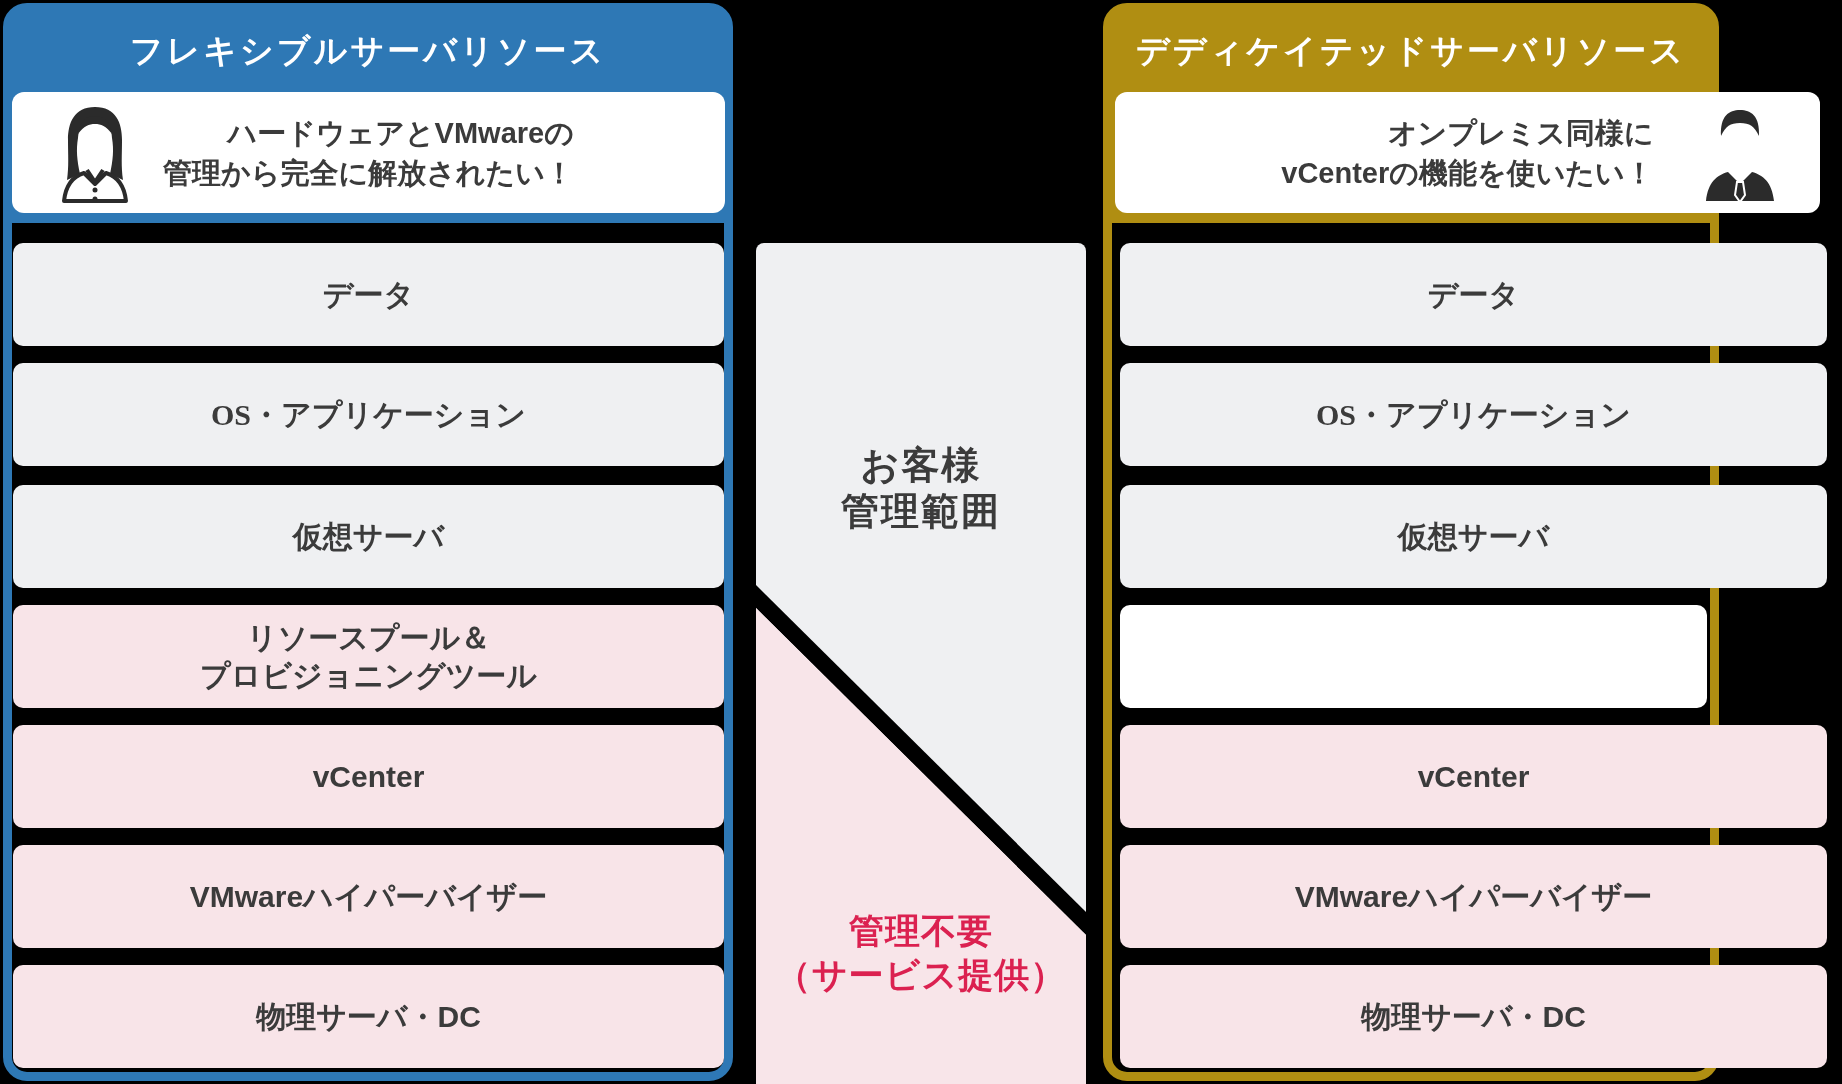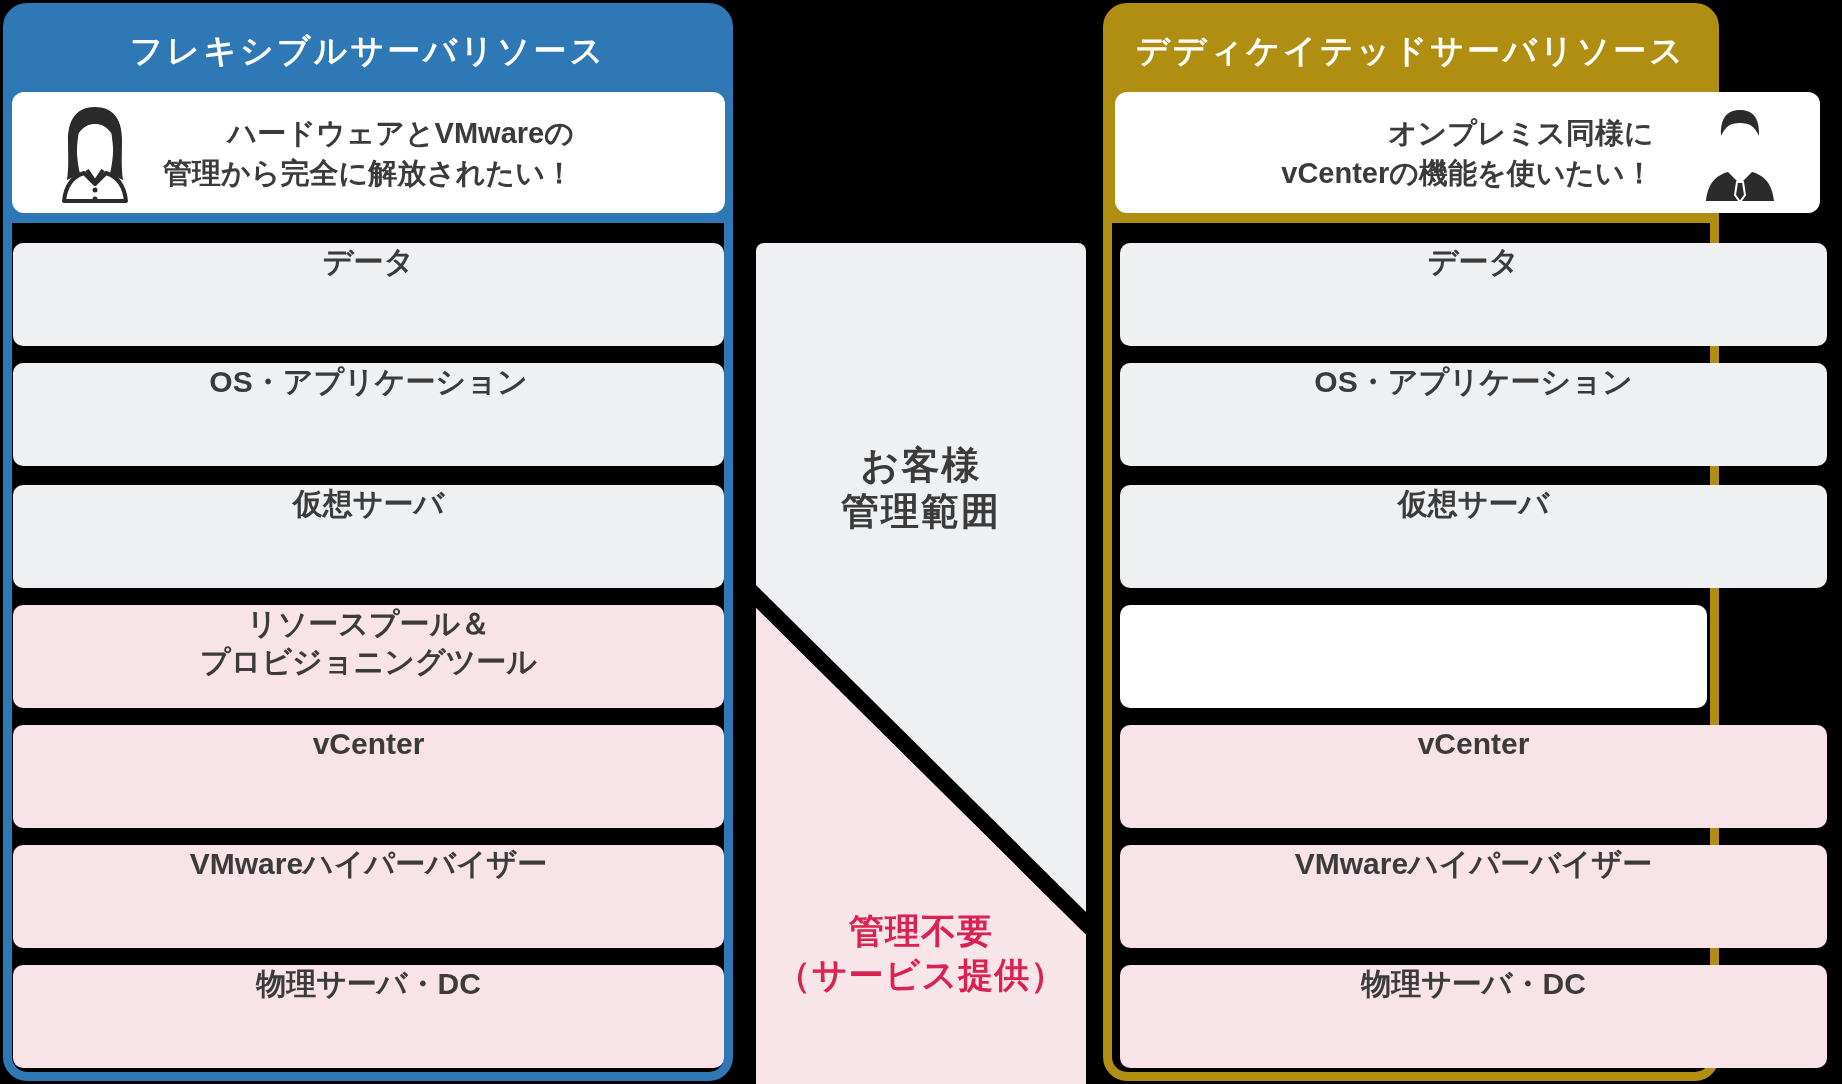--- a/index.html
+++ b/index.html
@@ -28,29 +28,29 @@
     display:flex;align-items:center;justify-content:center;
   }
   .panel.left .persona-box{left:0;width:713px;}
   .panel.right .persona-box{left:3px;width:705px;}
   .persona-text{text-align:right;color:var(--ink);font-weight:bold;font-size:29px;line-height:40px;}
   .persona-icon{position:absolute;top:12px;}
   .persona-icon.left-side{left:42px;}
   .persona-icon.right-side{right:38px;}
   .row{
     position:absolute;height:103px;border-radius:10px;
-    display:flex;flex-direction:column;align-items:center;
+    display:flex;flex-direction:column;align-items:center;justify-content:center;
     color:var(--ink);font-weight:bold;font-size:30px;line-height:38px;text-align:center;
   }
   .panel.left .row{left:1px;width:711px;}
   .panel.right .row{left:8px;width:707px;}
   .row.gray{background:var(--gray);}
   .row.pink{background:var(--pink);}
   .row.white{background:#ffffff;}
-  .r1{top:231px;} .r2{top:351px;} .r3{top:473px;} .r4{top:593px;}
+  .r1{top:231px;} .r2{top:351px;font-family:Liberation Serif, serif;} .r3{top:473px;} .r4{top:593px;}
   .r5{top:713px;} .r6{top:833px;} .r7{top:953px;}
   .panel.right .row.white{width:587px;}
   .mid-col{
     position:absolute;left:756px;top:243px;width:330px;height:982px;
     border-radius:8px;overflow:hidden;background:var(--gray);
   }
   .mid-stripe{
     position:absolute;inset:0;background:#000;
     clip-path:polygon(0 342px,330px 669px,330px 692px,0 365px);
   }

